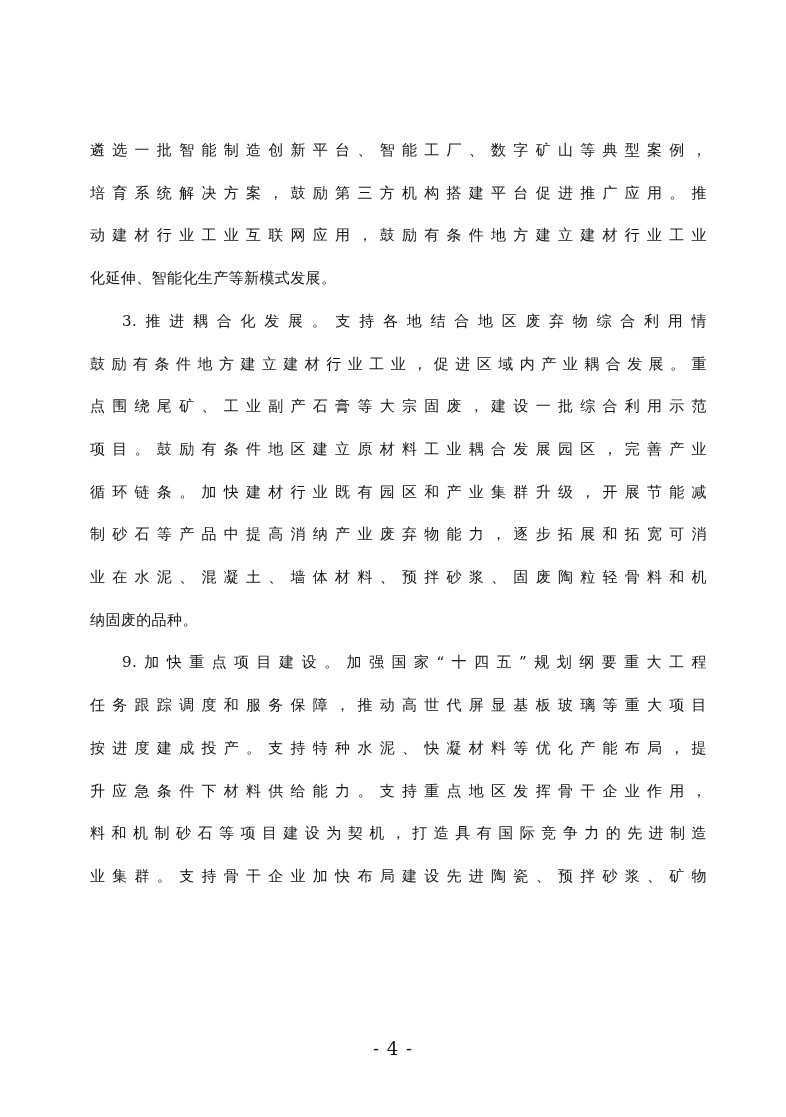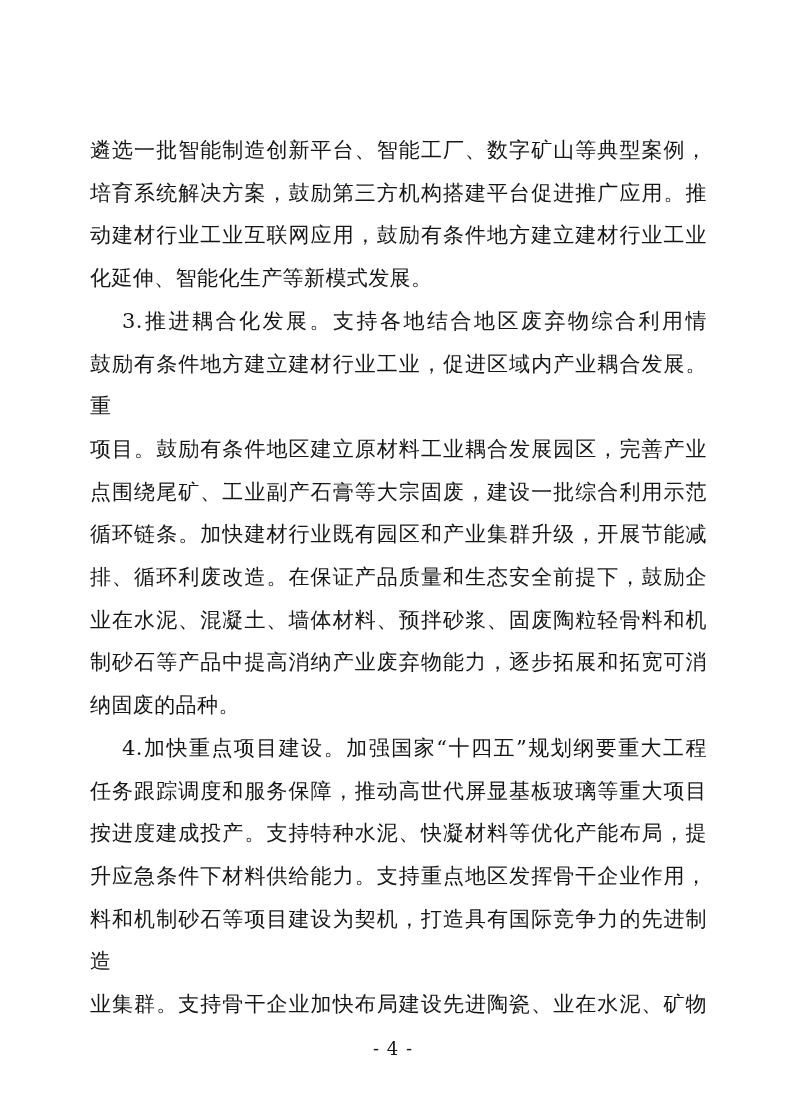--- a/index.html
+++ b/index.html
@@ -20,21 +20,21 @@
     position: absolute;
     left: 90px;
     top: 129px;
     width: 617px;
   }
   .paragraph {
     margin: 0;
     padding: 0;
   }
   .line {
-    font-size: 21px;
+    font-size: 15px;
     line-height: 42.7px;
     white-space: normal;
     letter-spacing: 0.4px;
   }
   
   .line.fill {
     text-align: justify;
     text-align-last: justify;
     text-justify: inter-character;
   }
@@ -66,31 +66,30 @@
 
   <div class="paragraph">
         <div class="line fill">遴选一批智能制造创新平台、智能工厂、数字矿山等典型案例，</div>
         <div class="line fill">培育系统解决方案，鼓励第三方机构搭建平台促进推广应用。推</div>
         <div class="line fill">动建材行业工业互联网应用，鼓励有条件地方建立建材行业工业</div>
         <div class="line last">化延伸、智能化生产等新模式发展。</div>
       </div>
       <div class="paragraph">
         <div class="line fill first-indent">3.推进耦合化发展。支持各地结合地区废弃物综合利用情</div>
         <div class="line fill">鼓励有条件地方建立建材行业工业，促进区域内产业耦合发展。重</div>
+        <div class="line fill">点围绕尾矿、工业副产石膏等大宗固废，建设一批综合利用示范</div>
         <div class="line fill">项目。鼓励有条件地区建立原材料工业耦合发展园区，完善产业</div>
-        <div class="line fill">点围绕尾矿、工业副产石膏等大宗固废，建设一批综合利用示范</div>
         <div class="line fill">循环链条。加快建材行业既有园区和产业集群升级，开展节能减</div>
-        <div class="line fill">排、循环利废改造。在保证产品质量和生态安全前提下，鼓励企</div>
+        <div class="line fill">制砂石等产品中提高消纳产业废弃物能力，逐步拓展和拓宽可消</div>
         <div class="line fill">业在水泥、混凝土、墙体材料、预拌砂浆、固废陶粒轻骨料和机</div>
-        <div class="line fill">制砂石等产品中提高消纳产业废弃物能力，逐步拓展和拓宽可消</div>
         <div class="line last">纳固废的品种。</div>
       </div>
       <div class="paragraph">
-        <div class="line fill first-indent">4.加快重点项目建设。加强国家“十四五”规划纲要重大工程</div>
+        <div class="line fill first-indent">9.加快重点项目建设。加强国家“十四五”规划纲要重大工程</div>
         <div class="line fill">任务跟踪调度和服务保障，推动高世代屏显基板玻璃等重大项目</div>
         <div class="line fill">按进度建成投产。支持特种水泥、快凝材料等优化产能布局，提</div>
         <div class="line fill">升应急条件下材料供给能力。支持重点地区发挥骨干企业作用，</div>
         <div class="line fill">料和机制砂石等项目建设为契机，打造具有国际竞争力的先进制造</div>
-        <div class="line fill">业集群。支持骨干企业加快布局建设先进陶瓷、业在水泥、矿物</div>
+        <div class="line fill">业集群。支持骨干企业加快布局建设先进陶瓷、预拌砂浆、矿物</div>
       </div>
     </div>
   <div class="page-footer">- 4 -</div>
 </div>
 
 </body></html>

